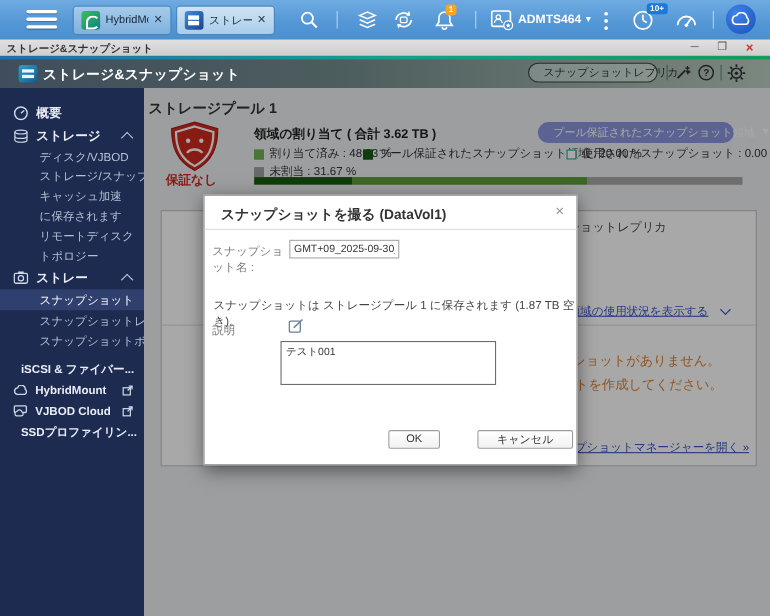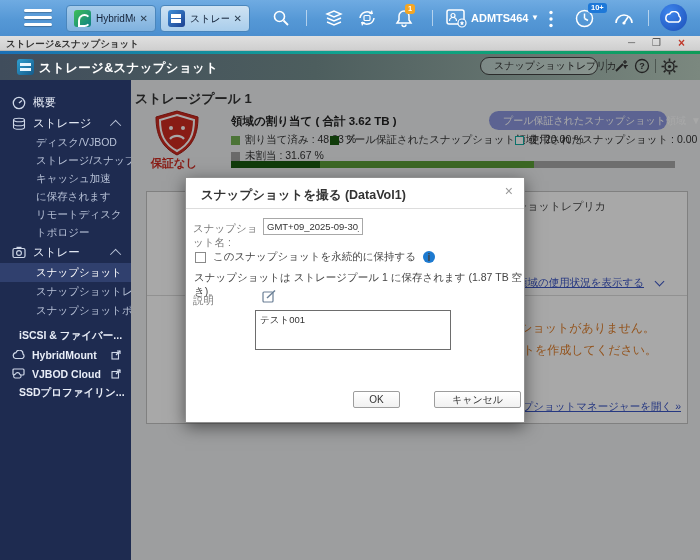--- a/index.html
+++ b/index.html
@@ -47,21 +47,21 @@
     background:linear-gradient(135deg,#2f9fd0,#155a8a);}
   .hdr-appicon:after{content:"";position:absolute;left:3px;top:4px;width:11px;height:3px;background:#e8f6ff;box-shadow:0 5px 0 #e8f6ff;}
   .ext-btn{position:absolute;left:480px;top:57px;width:118px;height:18px;border:1px solid #2b2b2b;border-radius:9px;
     background:rgba(255,255,255,.18);display:flex;align-items:center;gap:5px;padding:0 8px;box-sizing:border-box;}
   .ext-btn span{font-size:10px;color:#1d1d1d;white-space:nowrap;}
   .hdr-ic{position:absolute;top:58px;}
   .hdr-div{position:absolute;top:59px;width:1px;height:14px;background:rgba(0,0,0,.35);}
 
   
   #sidebar{position:absolute;left:0;top:80px;width:131px;height:480px;background:#1e2b50;padding-top:12px;box-sizing:border-box;}
-  .sb-parent{height:21px;display:flex;align-items:center;gap:7px;padding:0 10px 0 12px;font-size:11.5px;font-weight:normal;color:#e8edf7;}
+  .sb-parent{height:21px;display:flex;align-items:center;gap:7px;padding:0 10px 0 12px;font-size:11.5px;font-weight:bold;color:#e8edf7;}
   .sb-child{height:18px;display:flex;align-items:center;padding-left:36px;font-size:10.5px;color:#b7c1d6;white-space:nowrap;}
   .sb-child.prot{height:19px;}
   .sb-child.selected{background:#30406e;color:#fff;}
   .sb-caret{margin-left:auto;width:7px;height:7px;border-left:1.5px solid #b7c1d6;border-top:1.5px solid #b7c1d6;transform:rotate(45deg) translateY(2px);}
   .sb-gap{height:6px;}
   .sb-link{height:19px;display:flex;align-items:center;gap:7px;padding:0 10px 0 12px;font-size:10.5px;font-weight:bold;color:#e8edf7;white-space:nowrap;}
   .ext-ic{margin-left:auto;}
 
   
   #main{position:absolute;left:131px;top:80px;width:569px;height:480px;background:#eef0f2;}
@@ -429,25 +429,20 @@
   <div id="overlay"></div>
 
   <div id="dialog">
     <div class="dlg-title">スナップショットを撮る (DataVol1)</div>
     <div class="dlg-close">×</div>
     <div class="dlg-hr"></div>
 
     <div class="dlg-label" style="left:7px;top:44px;width:70px;text-align:left;">スナップショット名 :</div>
     <input class="dlg-input" type="text" value="GMT+09_2025-09-30_1457" style="">
 
-    <div class="dlg-check-row">
-      <span class="cbox"></span>
-      <span>このスナップショットを永続的に保持する</span>
-      <span class="info-i">i</span>
-    </div>
 
     <div class="dlg-note">スナップショットは ストレージプール 1 に保存されます (1.87 TB 空き)。</div>
 
     <div class="dlg-label" style="left:7px;top:116px;">説明</div>
     <svg style="position:absolute;left:76px;top:111px;" width="15" height="15" viewBox="0 0 15 15">
       <rect x="1" y="3" width="10" height="10" rx="1" fill="none" stroke="#6a7f96" stroke-width="1.2"></rect>
       <line x1="5" y1="9" x2="13" y2="1.5" stroke="#6a7f96" stroke-width="1.4"></line>
     </svg>
     <textarea class="dlg-textarea" style="">テスト001</textarea>
 

